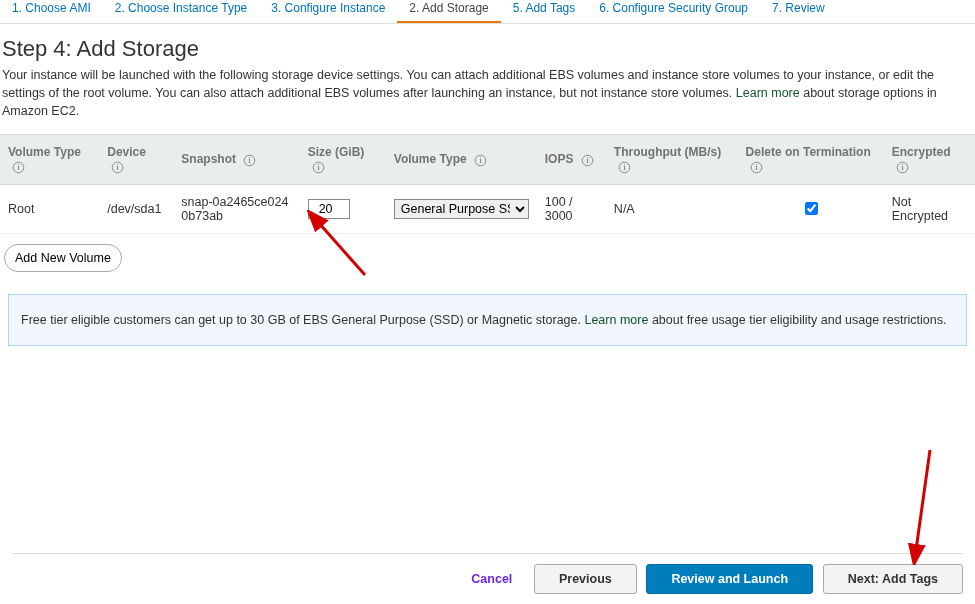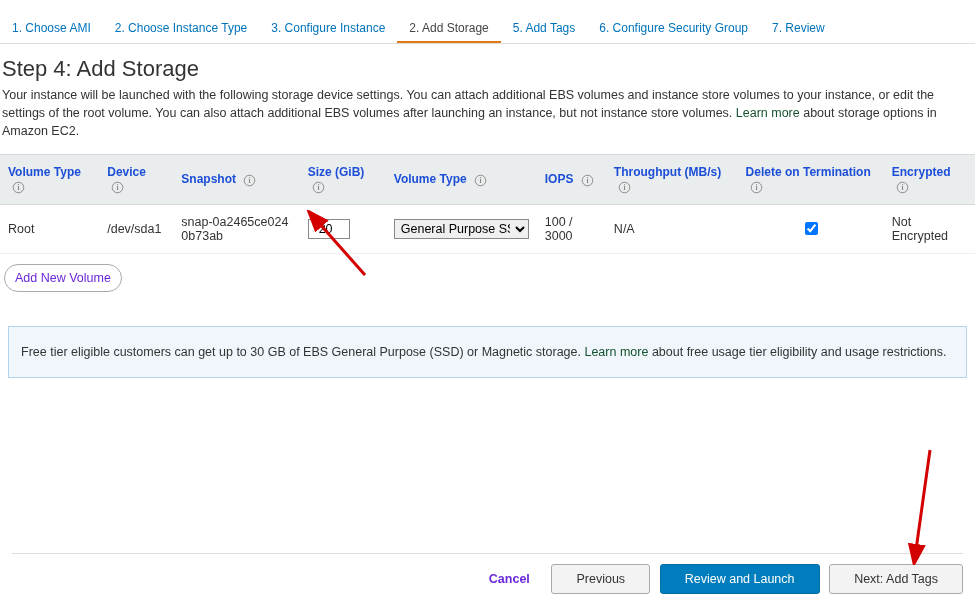--- a/index.html
+++ b/index.html
@@ -10,21 +10,21 @@
     color: #333;
     width: 975px;
     height: 604px;
     position: relative;
     background: #fff;
   }
   
   .tabs {
     display: flex;
     border-bottom: 1px solid #ddd;
-    height: 44px;
+    height: 24px;
     align-items: flex-end;
   }
   .tab {
     padding: 6px 12px;
     color: #0073bb;
     font-size: 12px;
     cursor: pointer;
     border-bottom: 2px solid transparent;
   }
   .tab.active {
@@ -46,21 +46,21 @@
     margin: 0 6px 14px 2px;
   }
   .desc a, .notice a { color: #14532d; text-decoration: none; cursor: pointer; }
   
   .storage-table { width: 100%; border-collapse: collapse; }
   .storage-table thead th {
     background: #eaeded;
     text-align: left;
     font-weight: 700;
     font-size: 12px;
-    color: #1d4ed8;
+    color: #737373;
     padding: 10px 8px;
     border-top: 1px solid #d5dbdb;
     border-bottom: 1px solid #d5dbdb;
     vertical-align: middle;
   }
   .storage-table tbody td {
     padding: 10px 8px;
     font-size: 12.5px;
     border-bottom: 1px solid #eee;
     vertical-align: middle;
@@ -79,28 +79,28 @@
   }
   select.voltype {
     font-size: 12.5px;
     padding: 1px 2px;
     border: 1px solid #888;
     width: 135px;
   }
   input[type="checkbox"].dot-chk { transform: scale(1.0); }
   
   .add-volume-btn {
-    margin: 10px 0 12px 4px;
+    margin: 10px 0 0 4px;
     background: #fff;
     border: 1px solid #aaa;
     border-radius: 14px;
     padding: 6px 10px;
     font-size: 12.5px;
     cursor: pointer;
-    color: #6d28d9;
+    color: #000000;
   }
   
   .notice {
     border: 1px solid #b2d6ef;
     background: #f0f6fb;
     margin: 22px 8px 12px 8px;
     padding: 16px 12px;
     font-size: 12.5px;
     color: #333;
     line-height: 1.5;
@@ -125,21 +125,21 @@
   .btn {
     display: inline-block;
     border-radius: 3px;
     padding: 7px 24px;
     font-size: 12.5px;
     cursor: pointer;
     margin-left: 6px;
     border: 1px solid #aaa;
     background: #f3f3f3;
     color: #333;
-    font-weight: 400;
+    font-weight: 700;
   }
   .btn.primary {
     background: #007dbc;
     border-color: #006ca1;
     color: #fff;
   }
   
   .arrow { position: absolute; pointer-events: none; }
 </style>
 </head>

